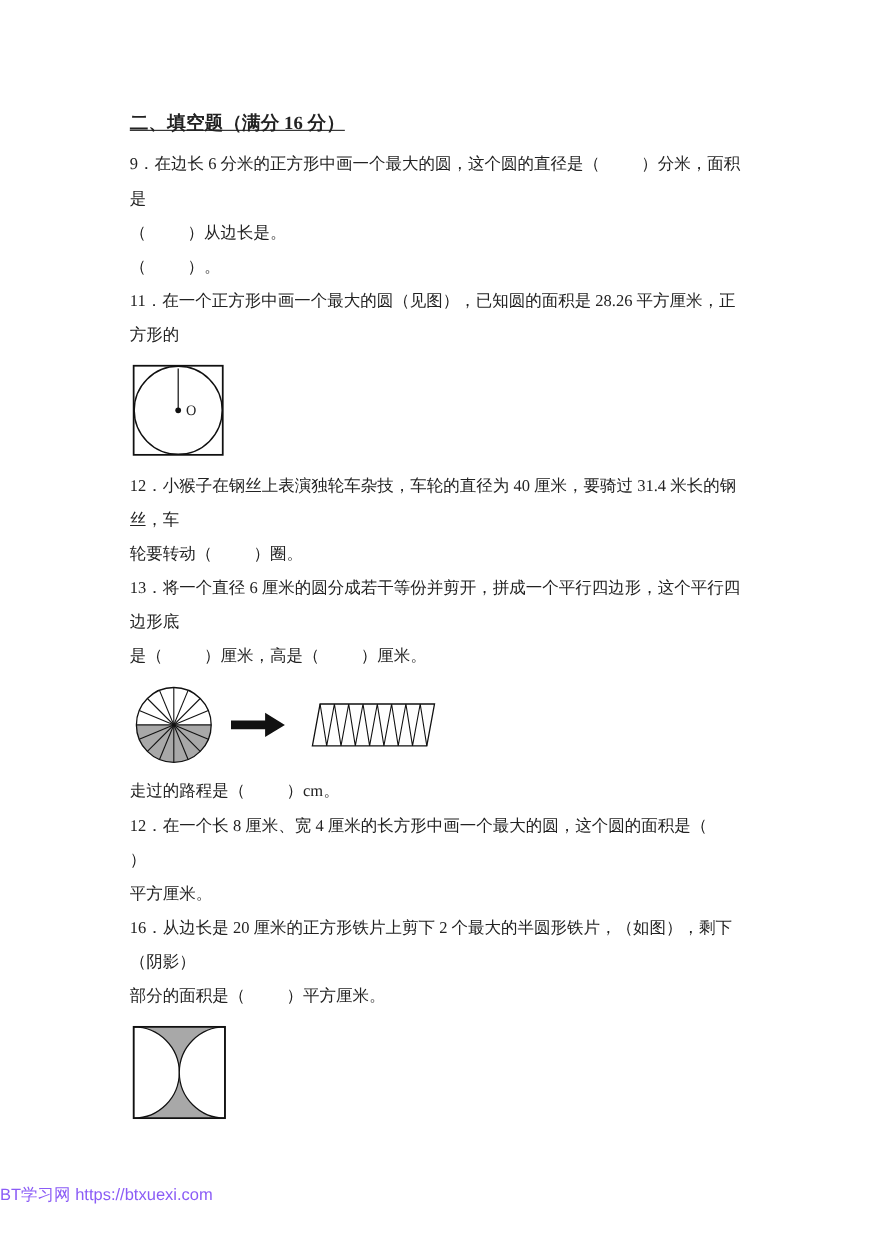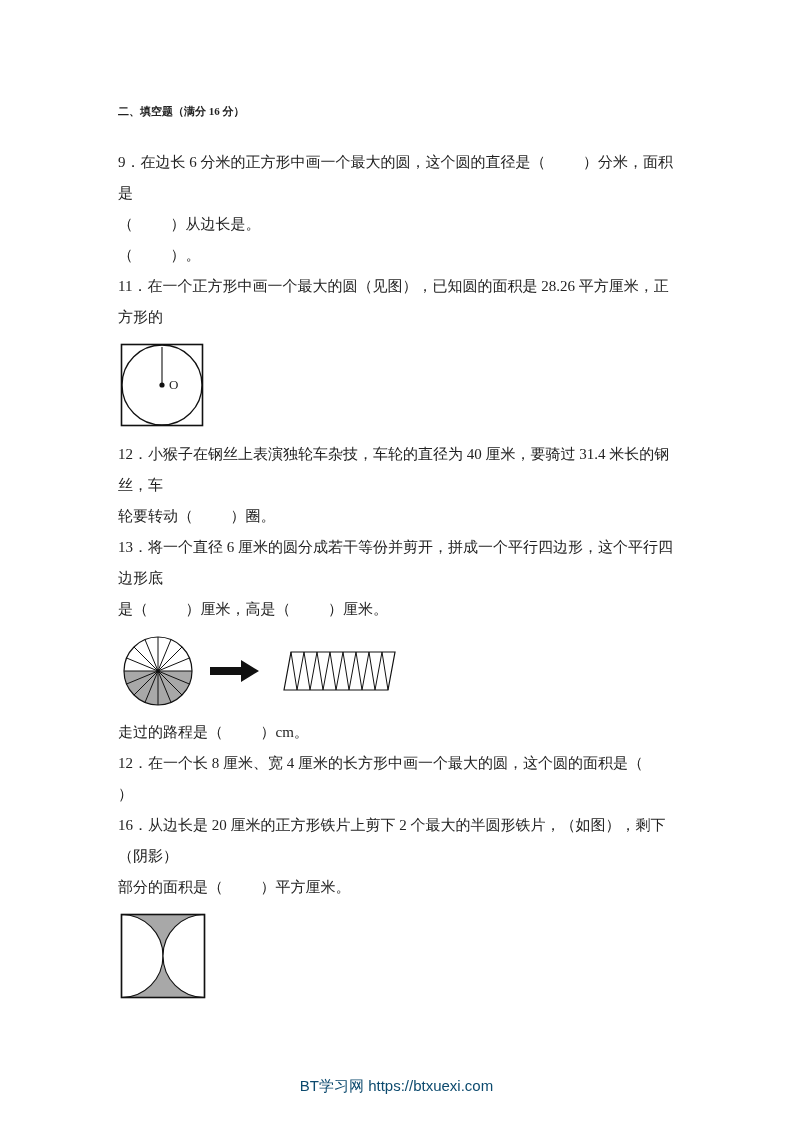--- a/index.html
+++ b/index.html
@@ -9,25 +9,26 @@
     height: 1122px;
     position: relative;
     font-family: "Liberation Serif", "DejaVu Serif", serif;
     color: #222222;
     overflow: hidden;
   }
   .content {
     padding: 96px 112px 0 118px;
   }
   .section-title {
-    font-size: 11px;
+    font-size: 17px;
     font-weight: bold;
     line-height: 31px;
-    margin-bottom: 20px;
+    margin-bottom: 8px;
     white-space: pre-wrap;
+    text-decoration: underline;
   }
   .line {
     font-size: 15px;
     line-height: 31px;
     white-space: pre-wrap;
   }
   .figure-block {
     margin: 10px 0 12px 2px;
   }
   .figure-row {
@@ -35,23 +36,23 @@
     align-items: center;
     gap: 14px;
     margin: 8px 0 8px 2px;
   }
   svg { display: block; }
   .footer {
     position: absolute;
     left: 0;
     bottom: 26px;
     width: 100%;
-    text-align: center;
+    text-align: left;
     font-size: 15px;
-    color: #0c4a6e;
+    color: #8b5cf6;
     font-family: "Liberation Sans", sans-serif;
   }
 </style>
 </head>
 <body>
 
 <div class="page">
   <div class="content">
 
     <div class="section-title">二、填空题（满分 16 分）</div>
@@ -99,20 +100,21 @@
       </svg>
       <svg width="130" height="50" viewBox="0 0 130 50">
         <path d="M10,44 L17,6 L121,6 L114,44 Z" fill="#ffffff" stroke="#111111" stroke-width="1.2"></path>
         <polyline points="17,6 23,44 30,6 36,44 43,6 49,44 56,6 62,44 69,6 75,44 82,6 88,44 95,6 101,44 108,6 114,44" fill="none" stroke="#111111" stroke-width="1"></polyline>
       </svg>
     </div>
 
     <div class="line">走过的路程是（          ）cm。</div>
 
     <div class="line">12．在一个长 8 厘米、宽 4 厘米的长方形中画一个最大的圆，这个圆的面积是（          ）</div>
+    <div class="line">平方厘米。</div>
 
     <div class="line">16．从边长是 20 厘米的正方形铁片上剪下 2 个最大的半圆形铁片，（如图），剩下（阴影）</div>
     <div class="line">部分的面积是（          ）平方厘米。</div>
 
     <div class="figure-block">
       <svg width="86" height="86" viewBox="0 0 86 86">
         <rect x="1.5" y="1.5" width="83" height="83" fill="#a8a8a8" stroke="none"></rect>
         <path d="M1.5,1.5 A41.5 41.5 0 0 1 1.5,84.5 Z" fill="#ffffff" stroke="#111111" stroke-width="1.1"></path>
         <path d="M84.5,84.5 A41.5 41.5 0 0 1 84.5,1.5 Z" fill="#ffffff" stroke="#111111" stroke-width="1.1"></path>
         <rect x="1.5" y="1.5" width="83" height="83" fill="none" stroke="#111111" stroke-width="1.6"></rect>

